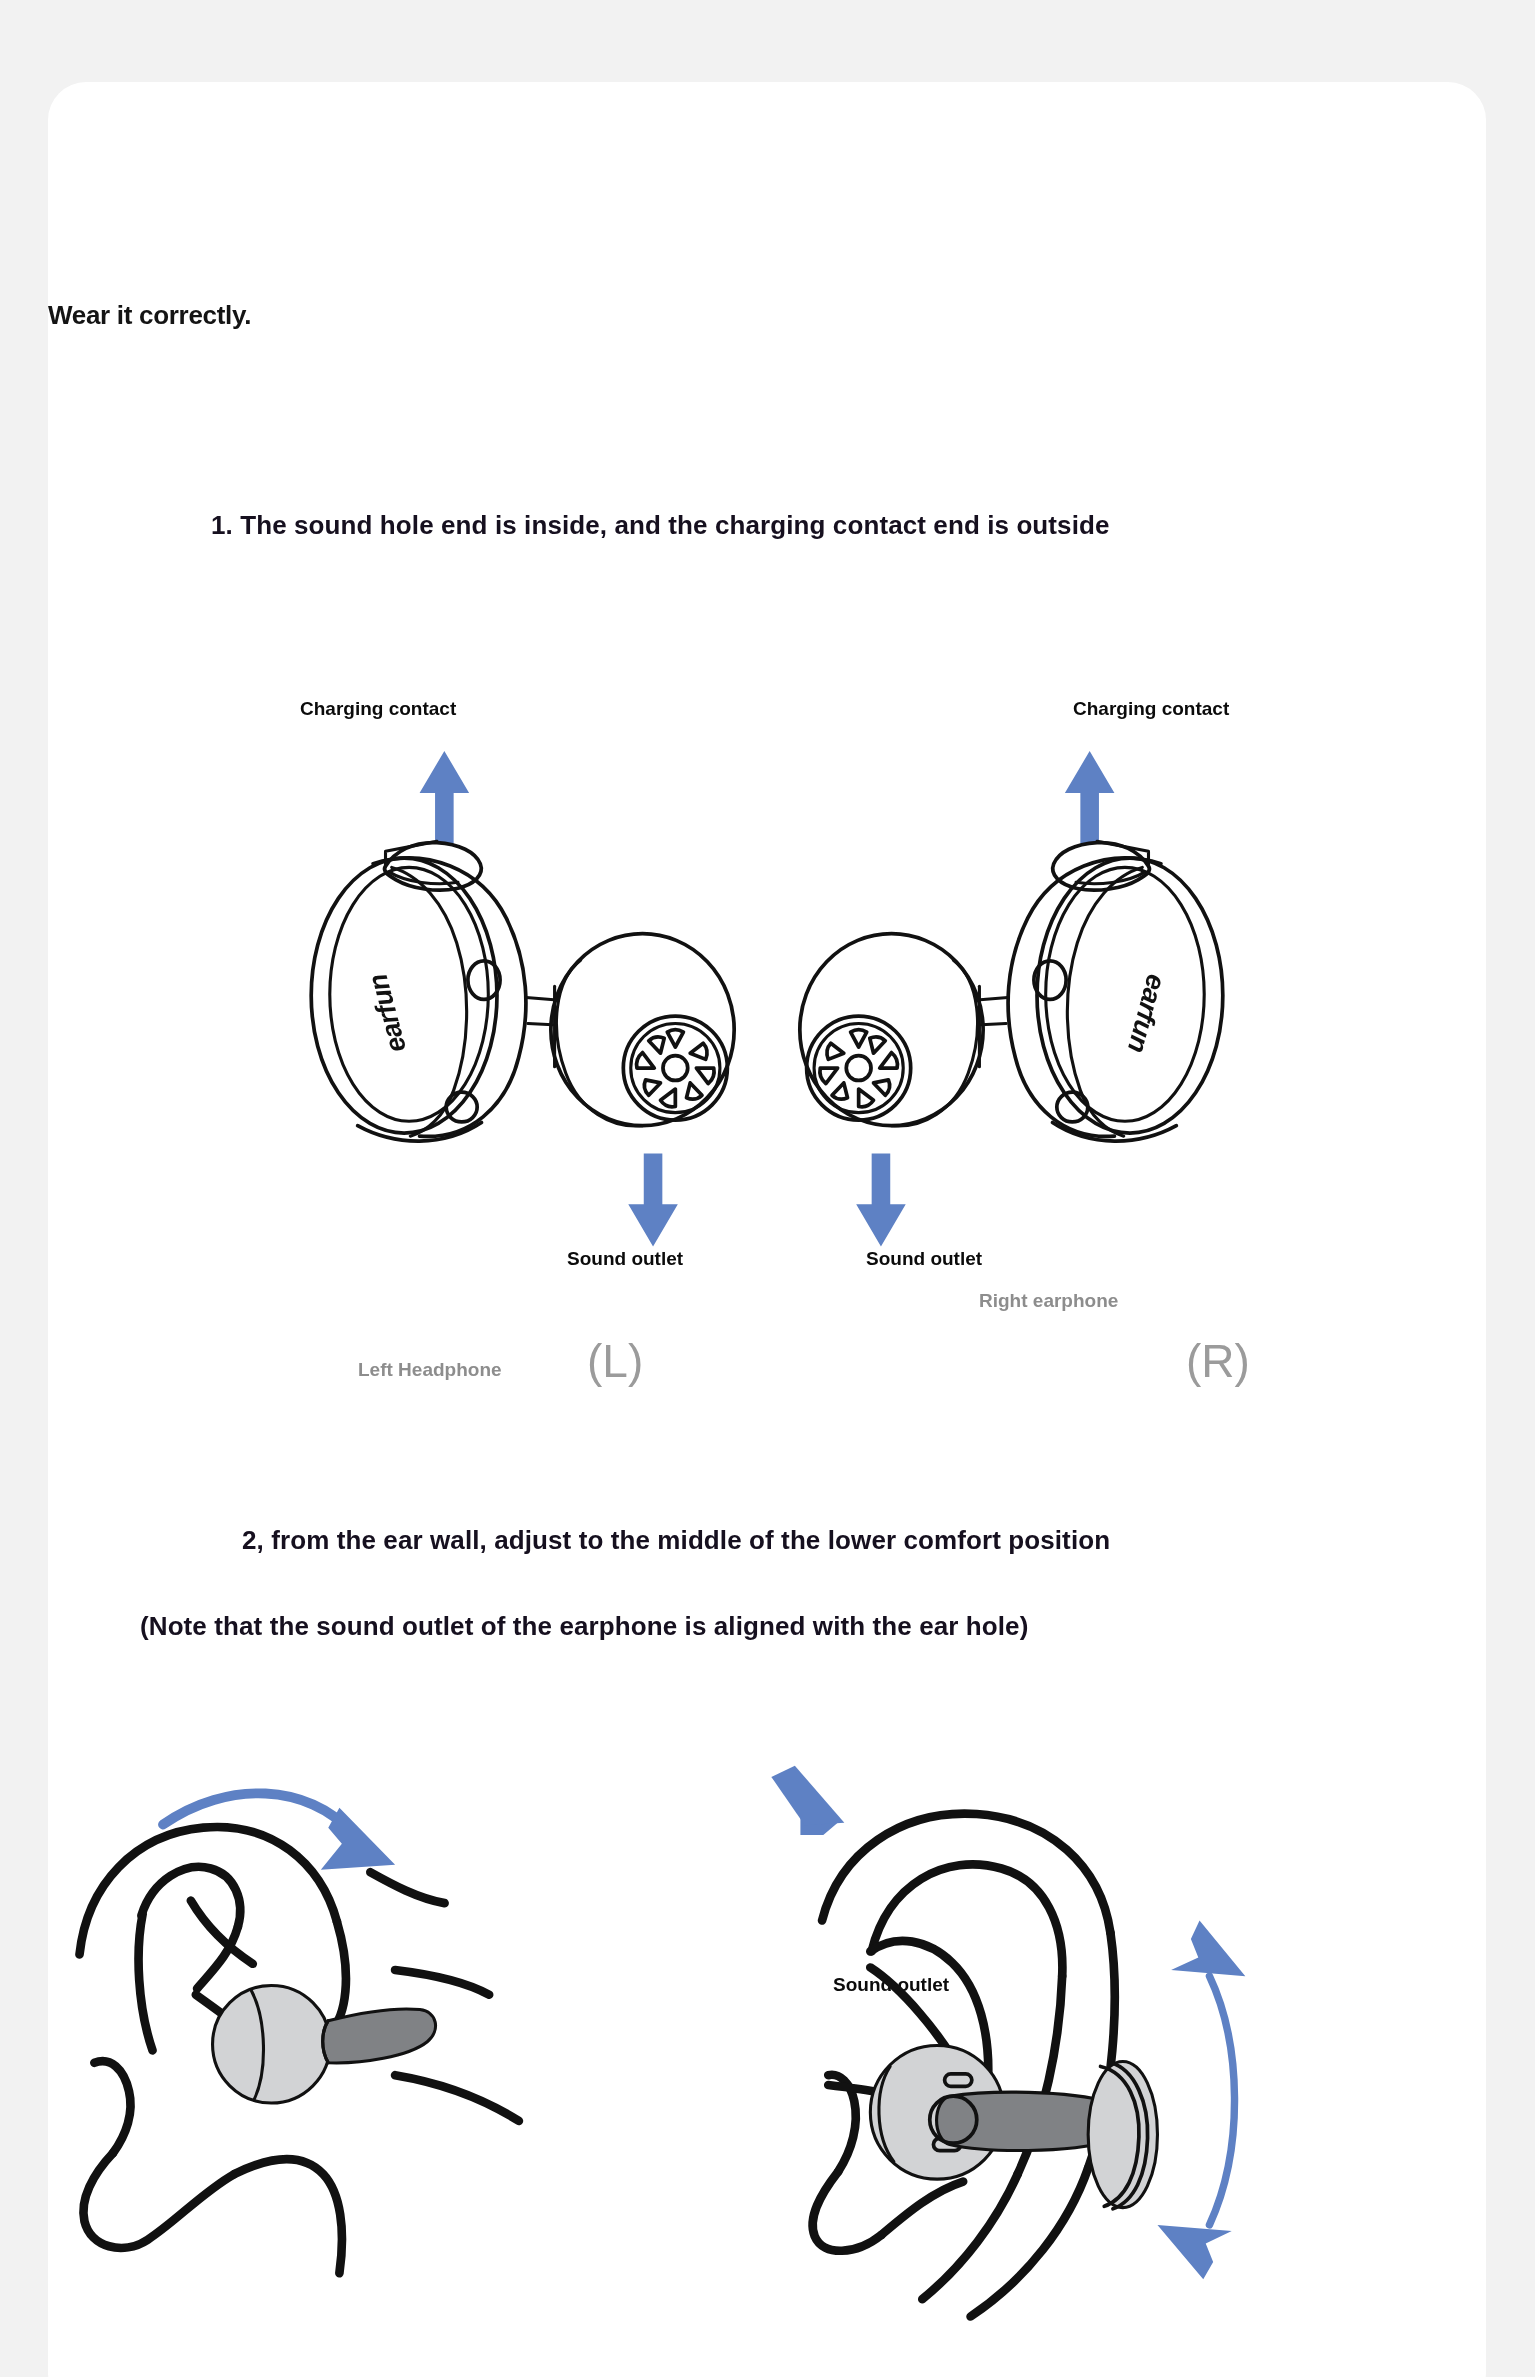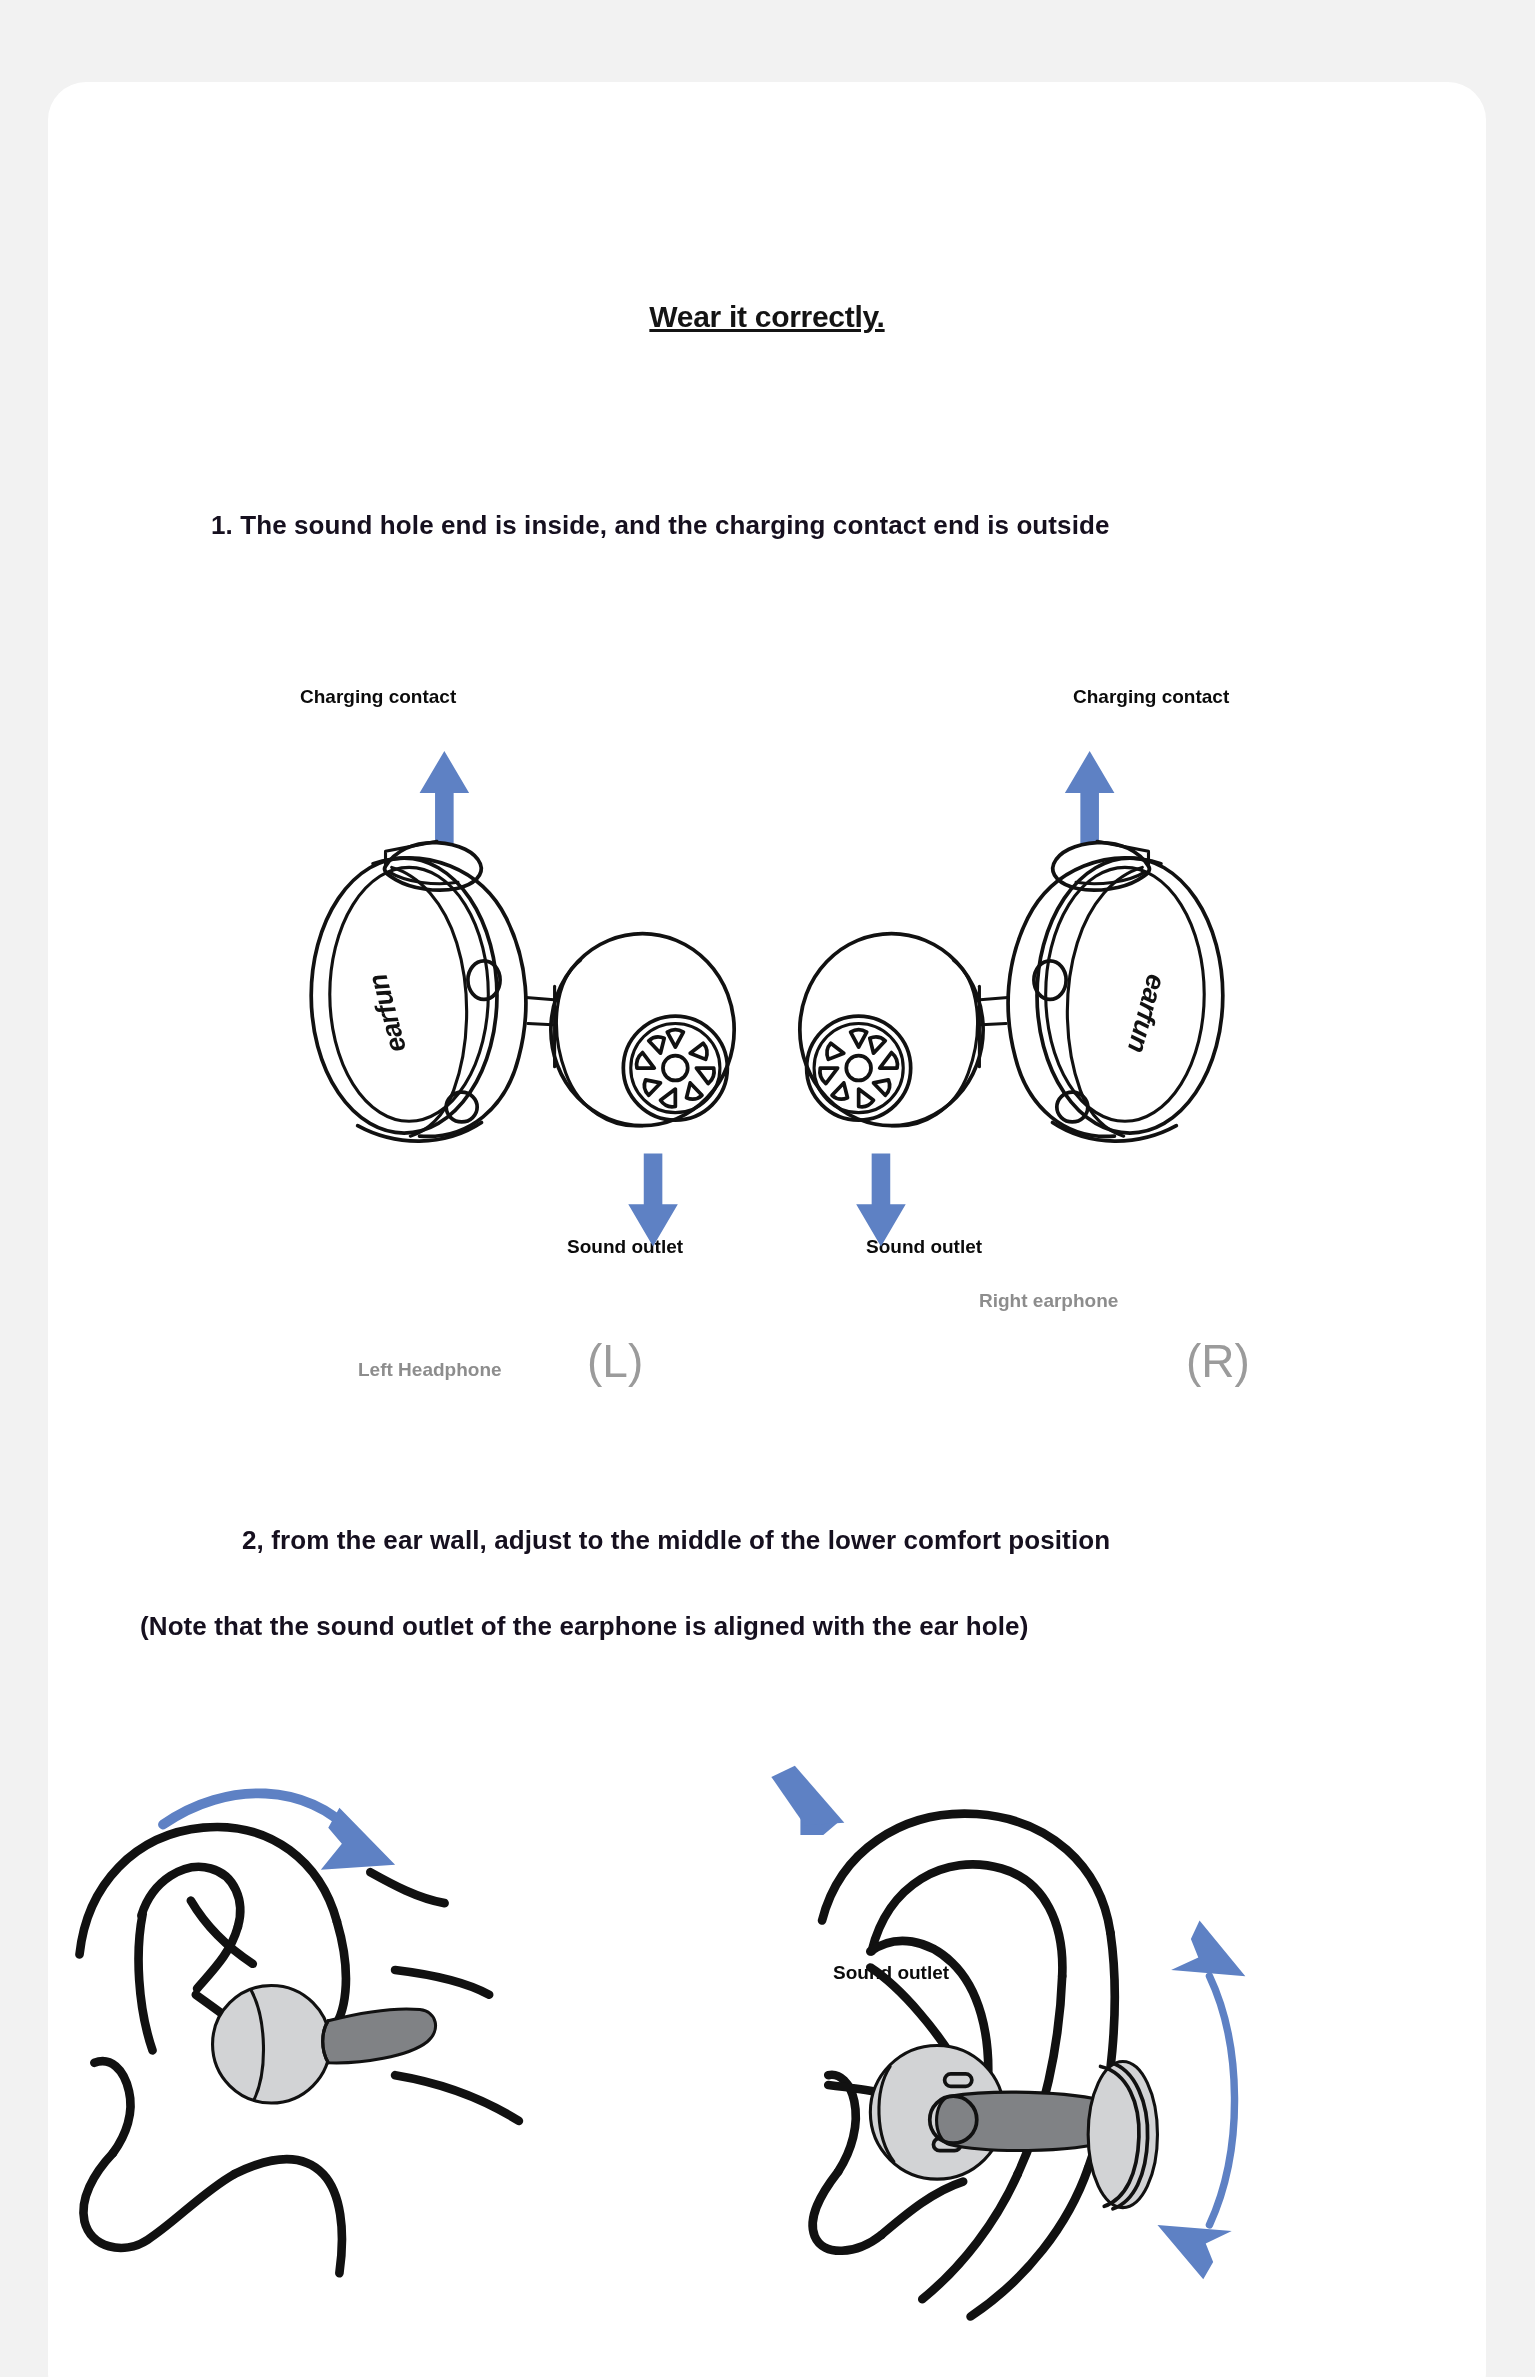--- a/index.html
+++ b/index.html
@@ -30,45 +30,44 @@
     border-radius: 38px;
     overflow: hidden;
   }
 
   
   .title {
     position: absolute;
     left: 0;
     top: 218px;
     width: 1438px;
-    text-align: center;
-    font-size: 30px;
+    font-size: 26px;
     font-weight: bold;
     color: #141414;
     letter-spacing: -0.3px;
-    text-decoration: underline;
   }
   .step-head {
     position: absolute;
     font-size: 26px;
     font-weight: bold;
     color: #16101f;
     letter-spacing: 0.1px;
     white-space: nowrap;
   }
   #step1-head { left: 163px; top: 428px; }
   #step2-head { left: 162px; top: 1443px; margin-left: 32px; }
   #step2-note { left: 92px; top: 1529px; }
 
   .callout {
     position: absolute;
     font-size: 19px;
     font-weight: bold;
     color: #0b0b0b;
     white-space: nowrap;
+    margin-top: 12px;
   }
   #lbl-charge-left  { left: 252px;  top: 604px; }
   #lbl-charge-right { left: 1025px; top: 604px; }
   #lbl-sound-left   { left: 519px;  top: 1154px; }
   #lbl-sound-right  { left: 818px; top: 1154px; }
   #lbl-sound-bottom { left: 785px; top: 1880px; }
 
   .side-name {
     position: absolute;
     font-size: 19px;

